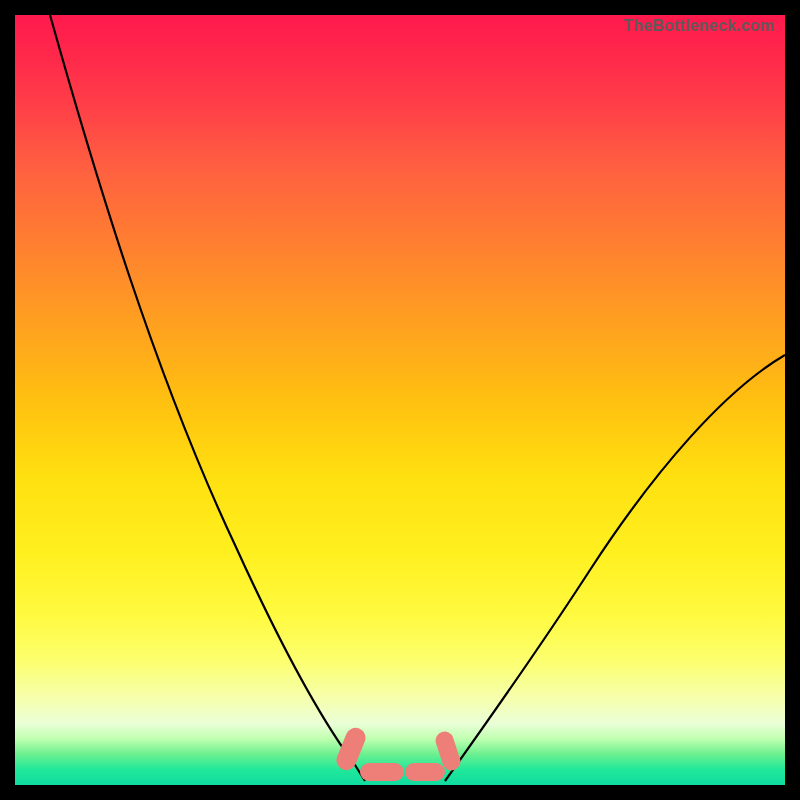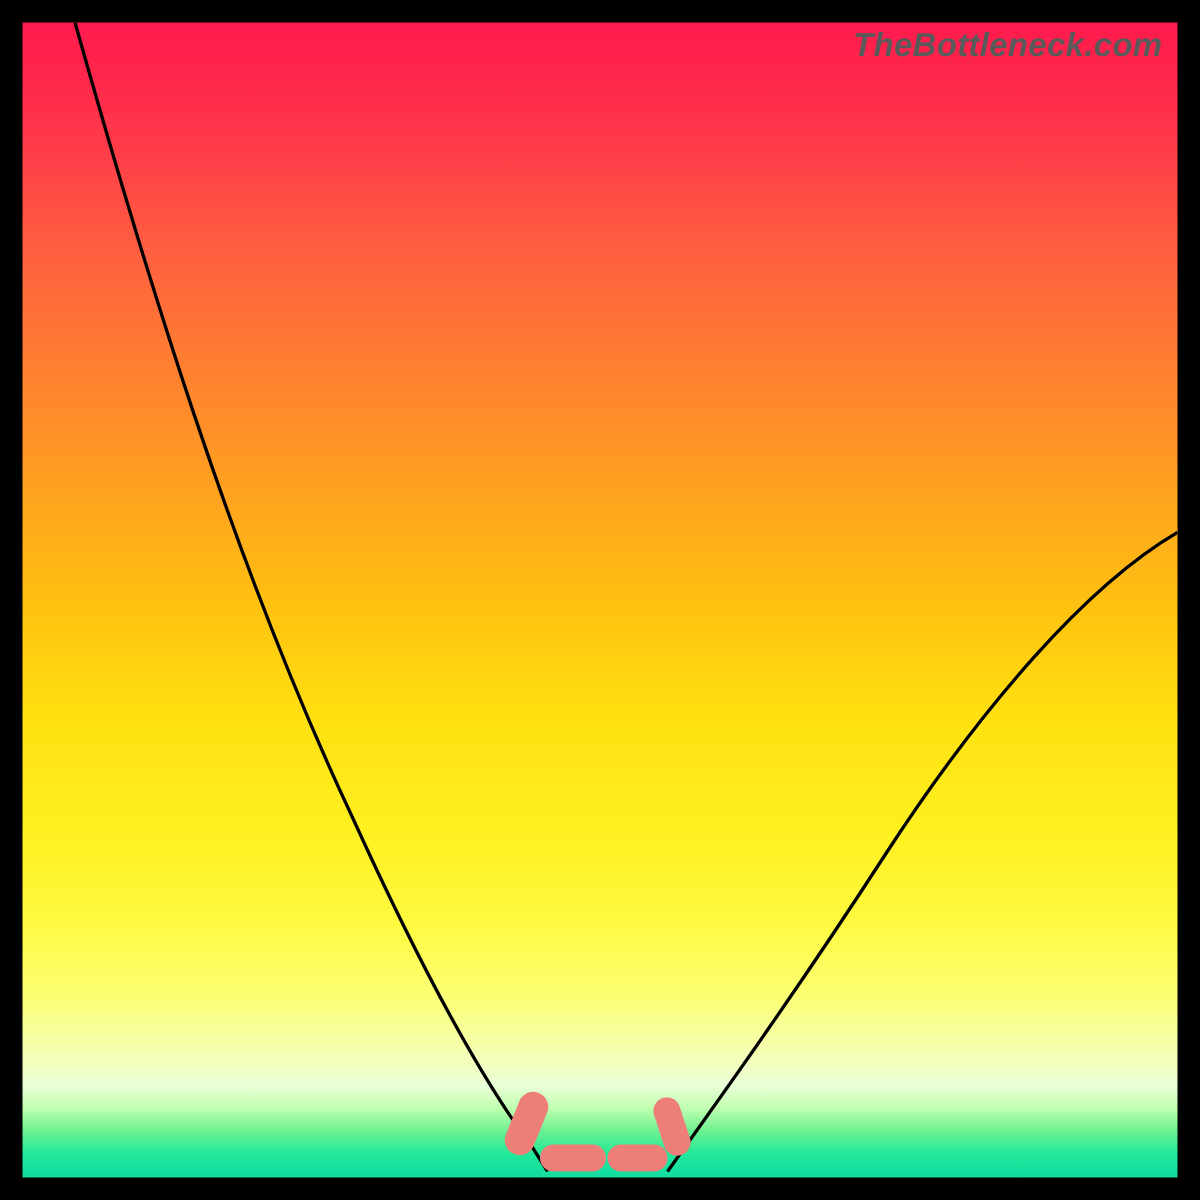--- a/index.html
+++ b/index.html
@@ -34,25 +34,24 @@
       #6cf090 96%,
       #20e89a 98%,
       #10dca0 100%
     );
   }
   .watermark {
     position: absolute;
     top: 2px;
     right: 10px;
     font-family: Arial, Helvetica, sans-serif;
-    font-size: 22px;
+    font-size: 16px;
     font-weight: 600;
     color: #5a5a5a;
     letter-spacing: 0.2px;
-    font-style: italic;
   }
   svg.curves {
     position: absolute;
     inset: 0;
     width: 100%;
     height: 100%;
   }
   
   .lobe { fill: #ee7f78; }
 </style>

